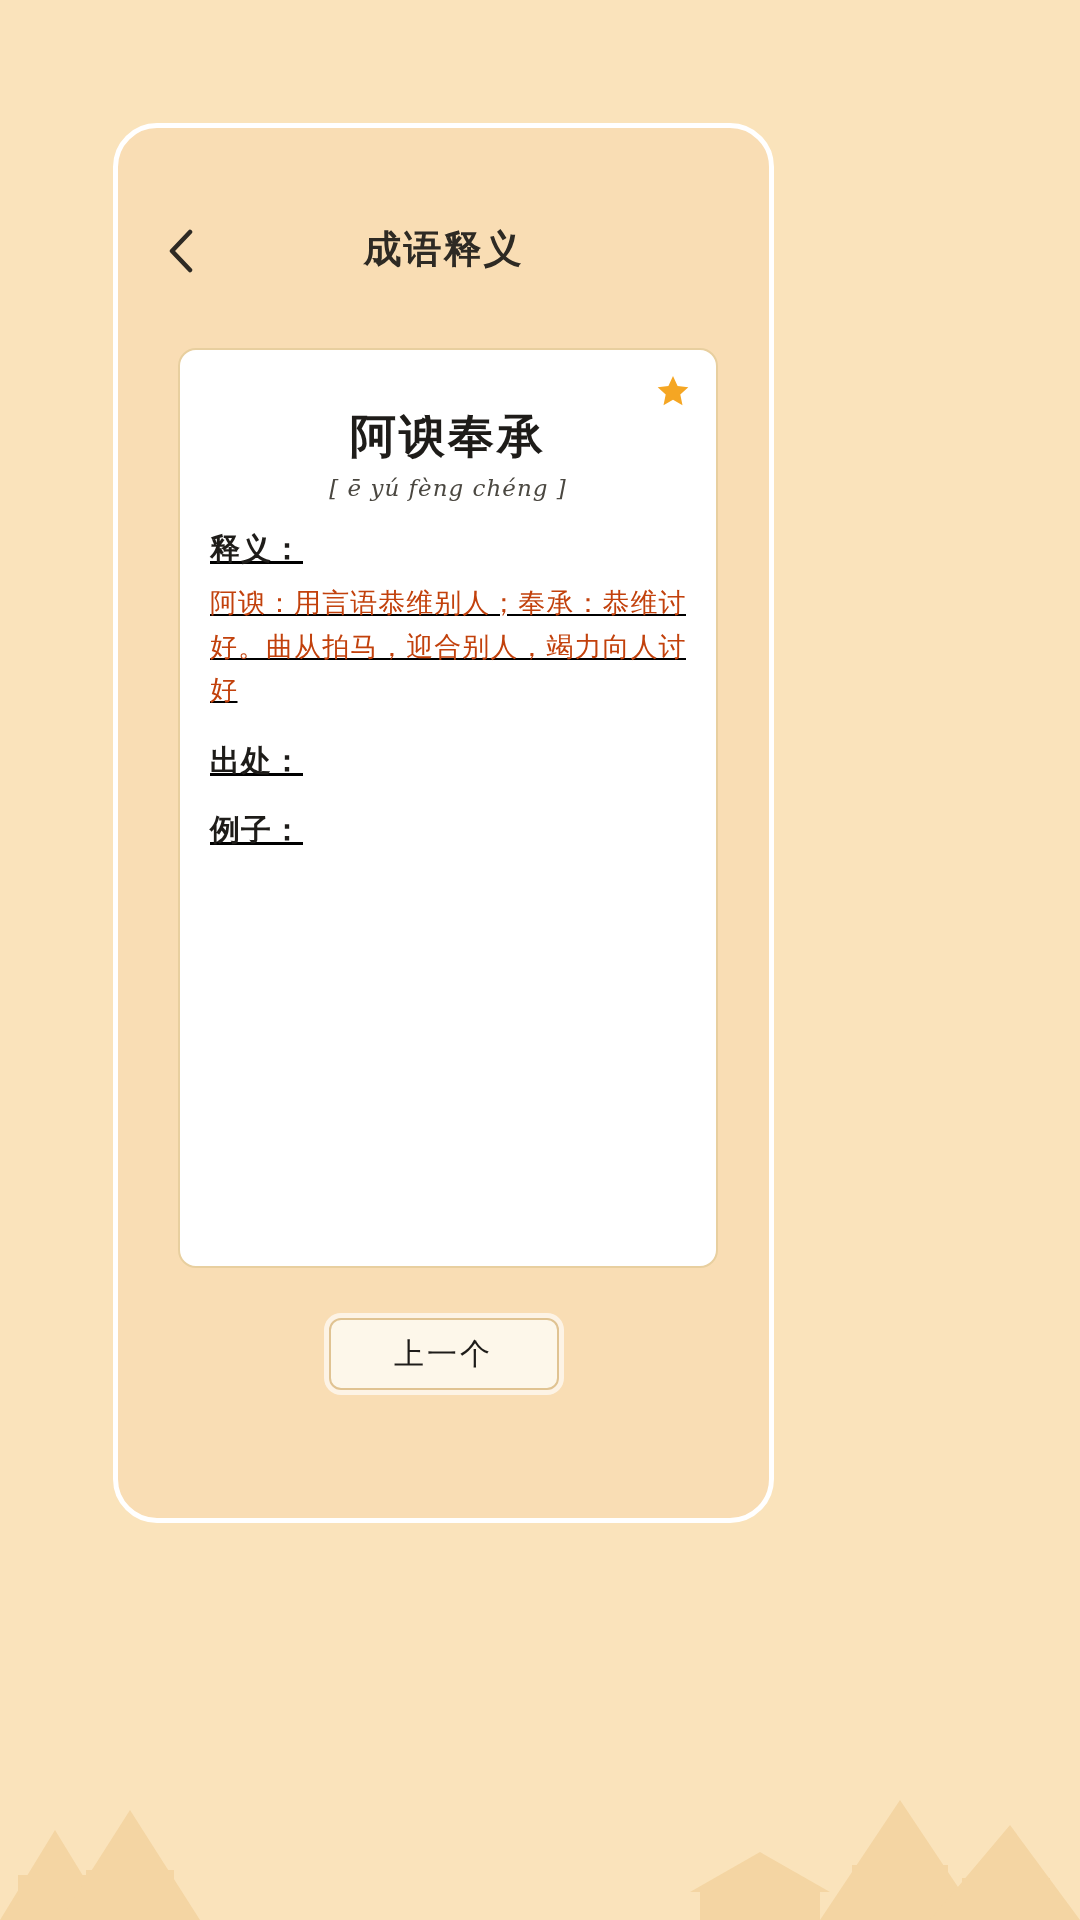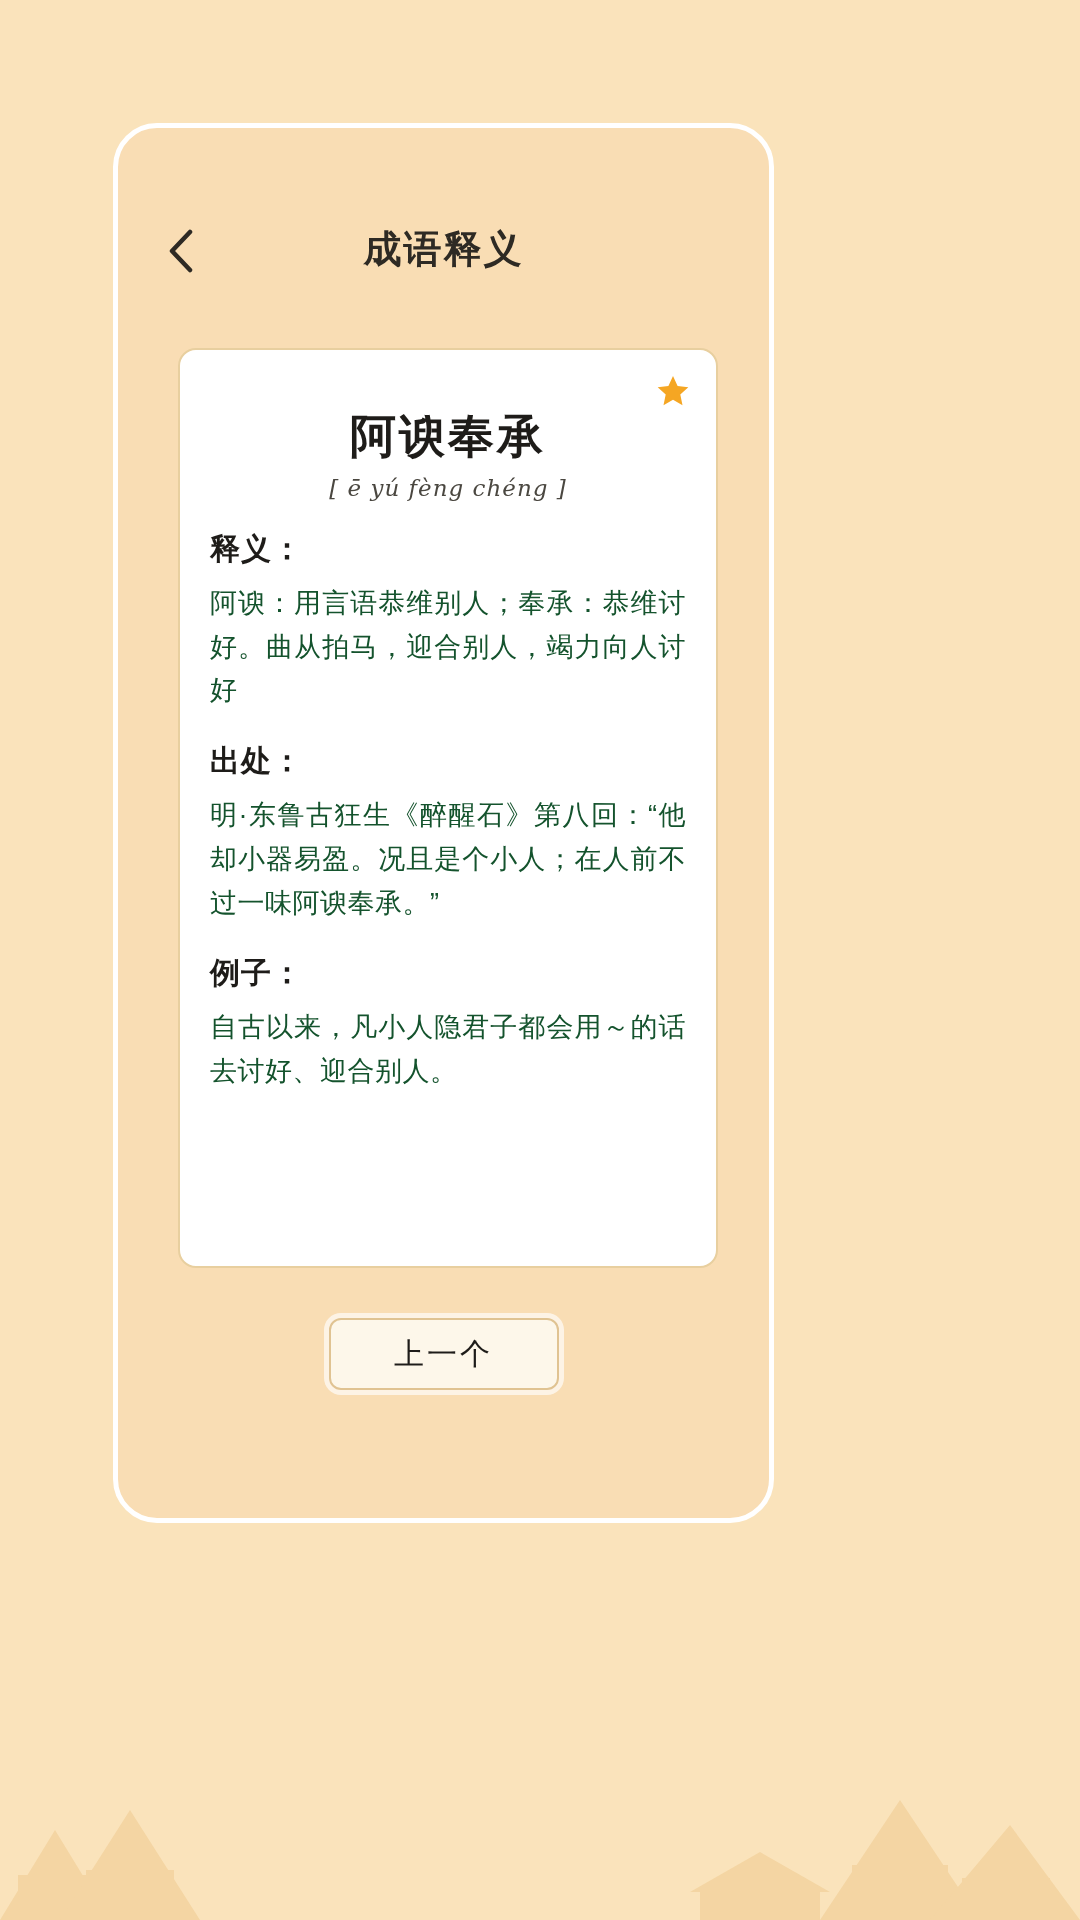--- a/index.html
+++ b/index.html
@@ -109,31 +109,32 @@
     text-align: center;
     font-size: 23px;
     color: #4a4740;
     font-family: "DejaVu Serif", "Liberation Serif", serif;
     font-style: italic;
     letter-spacing: 1px;
   }
 
   .section {
     margin-top: 28px;
+    text-decoration: underline;
   }
   .section-label {
     font-size: 30px;
     font-weight: bold;
     color: #1e1c19;
     letter-spacing: 1px;
     margin-bottom: 12px;
   }
   .section-body {
     font-size: 27px;
-    color: #14532d;
+    color: #c2410c;
     line-height: 1.62;
     letter-spacing: 0.5px;
     text-align: justify;
   }
 
   
   .btn-row {
     position: absolute;
     left: 0;
     top: 1190px;
@@ -204,26 +205,24 @@
     <div class="idiom-title">阿谀奉承</div>
     <div class="idiom-pinyin">[ ē yú fèng chéng ]</div>
 
     <div class="section">
       <div class="section-label">释义：</div>
       <div class="section-body">阿谀：用言语恭维别人；奉承：恭维讨好。曲从拍马，迎合别人，竭力向人讨好</div>
     </div>
 
     <div class="section">
       <div class="section-label">出处：</div>
-      <div class="section-body">明·东鲁古狂生《醉醒石》第八回：“他却小器易盈。况且是个小人；在人前不过一味阿谀奉承。”</div>
     </div>
 
     <div class="section">
       <div class="section-label">例子：</div>
-      <div class="section-body">自古以来，凡小人隐君子都会用～的话去讨好、迎合别人。</div>
     </div>
 
   </div>
 
   <div class="btn-row">
     <button class="nav-btn">上一个</button>
   </div>
 
 </div>
 

